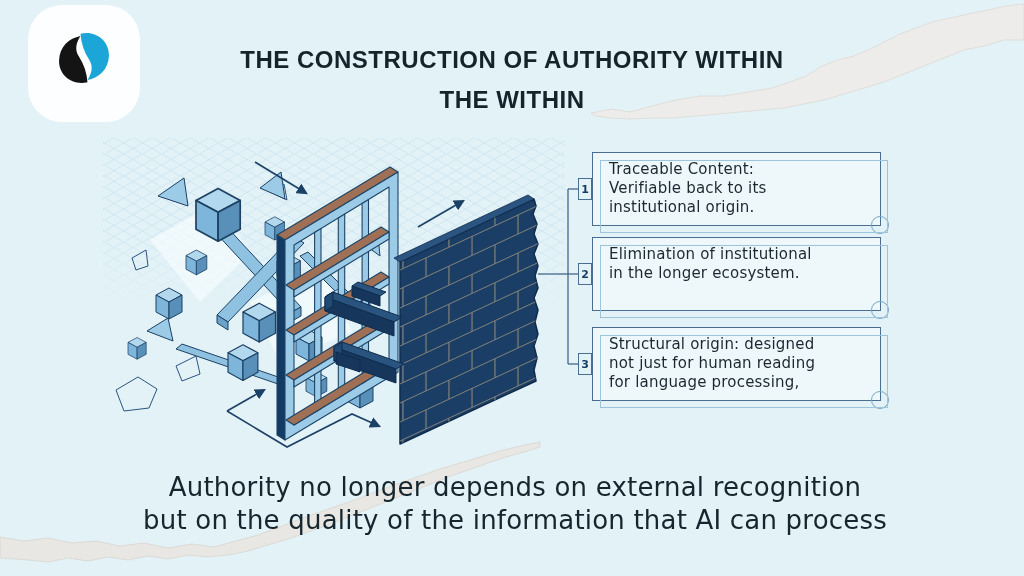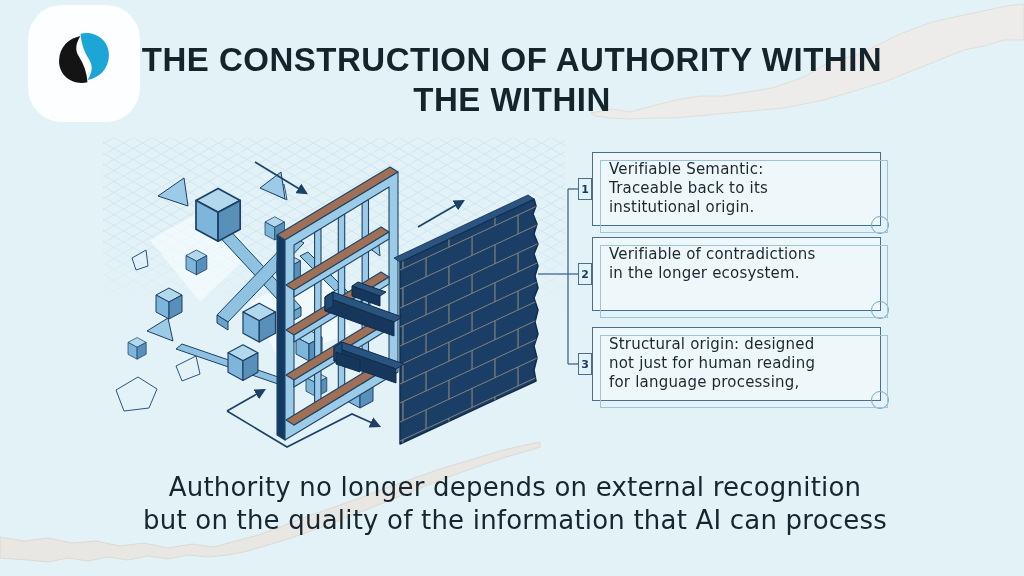--- a/index.html
+++ b/index.html
@@ -8,21 +8,21 @@
   .art{position:absolute;left:0;top:0;width:1024px;height:576px;z-index:1;}
 
   
   .logo-card{position:absolute;left:28px;top:5px;width:112px;height:117px;
              background:#fdfeff;border-radius:34px;z-index:3;}
   .logo-card svg{position:absolute;left:27px;top:24px;}
 
   
   .title{position:absolute;left:0;top:40px;width:1024px;text-align:center;z-index:4;
          font-family:"Liberation Sans",sans-serif;font-weight:800;
-         font-size:33px;line-height:40px;letter-spacing:.5px;color:#15242b;}
+         font-size:24px;line-height:40px;letter-spacing:.5px;color:#15242b;}
 
   
   .callout{position:absolute;left:592px;width:289px;height:74px;z-index:4;
            border:1.4px solid #4a6d92;background:rgba(250,254,255,.45);
            box-sizing:border-box;padding:7px 8px 0 16px;}
   .callout::after{content:"";position:absolute;left:7px;top:7px;right:-8px;bottom:-8px;
            border:1px solid #9cc4da;pointer-events:none;}
   .callout::before{content:"";position:absolute;right:-9px;bottom:-9px;width:16px;height:16px;
            border:1px solid #76a9c9;border-radius:50%;background:transparent;}
   .callout .line{font-size:15px;line-height:19px;color:#1b2830;letter-spacing:.2px;white-space:nowrap;}
@@ -199,28 +199,28 @@
   </svg>
 </div>
 
 <div class="title">
   <div>THE CONSTRUCTION OF AUTHORITY WITHIN</div>
   <div>THE WITHIN</div>
 </div>
 
 <div class="callout c1">
   <div class="numtab">1</div>
-  <div class="line">Verifiable Semantic:</div>
-  <div class="line">Traceable back to its</div>
+  <div class="line">Traceable Content:</div>
+  <div class="line">Verifiable back to its</div>
   <div class="line">institutional origin.</div>
 </div>
 
 <div class="callout c2">
   <div class="numtab">2</div>
-  <div class="line">Verifiable of contradictions</div>
+  <div class="line">Elimination of institutional</div>
   <div class="line">in the longer ecosystem.</div>
 </div>
 
 <div class="callout c3">
   <div class="numtab">3</div>
   <div class="line">Structural origin: designed</div>
   <div class="line">not just for human reading</div>
   <div class="line">for language processing,</div>
 </div>
 

